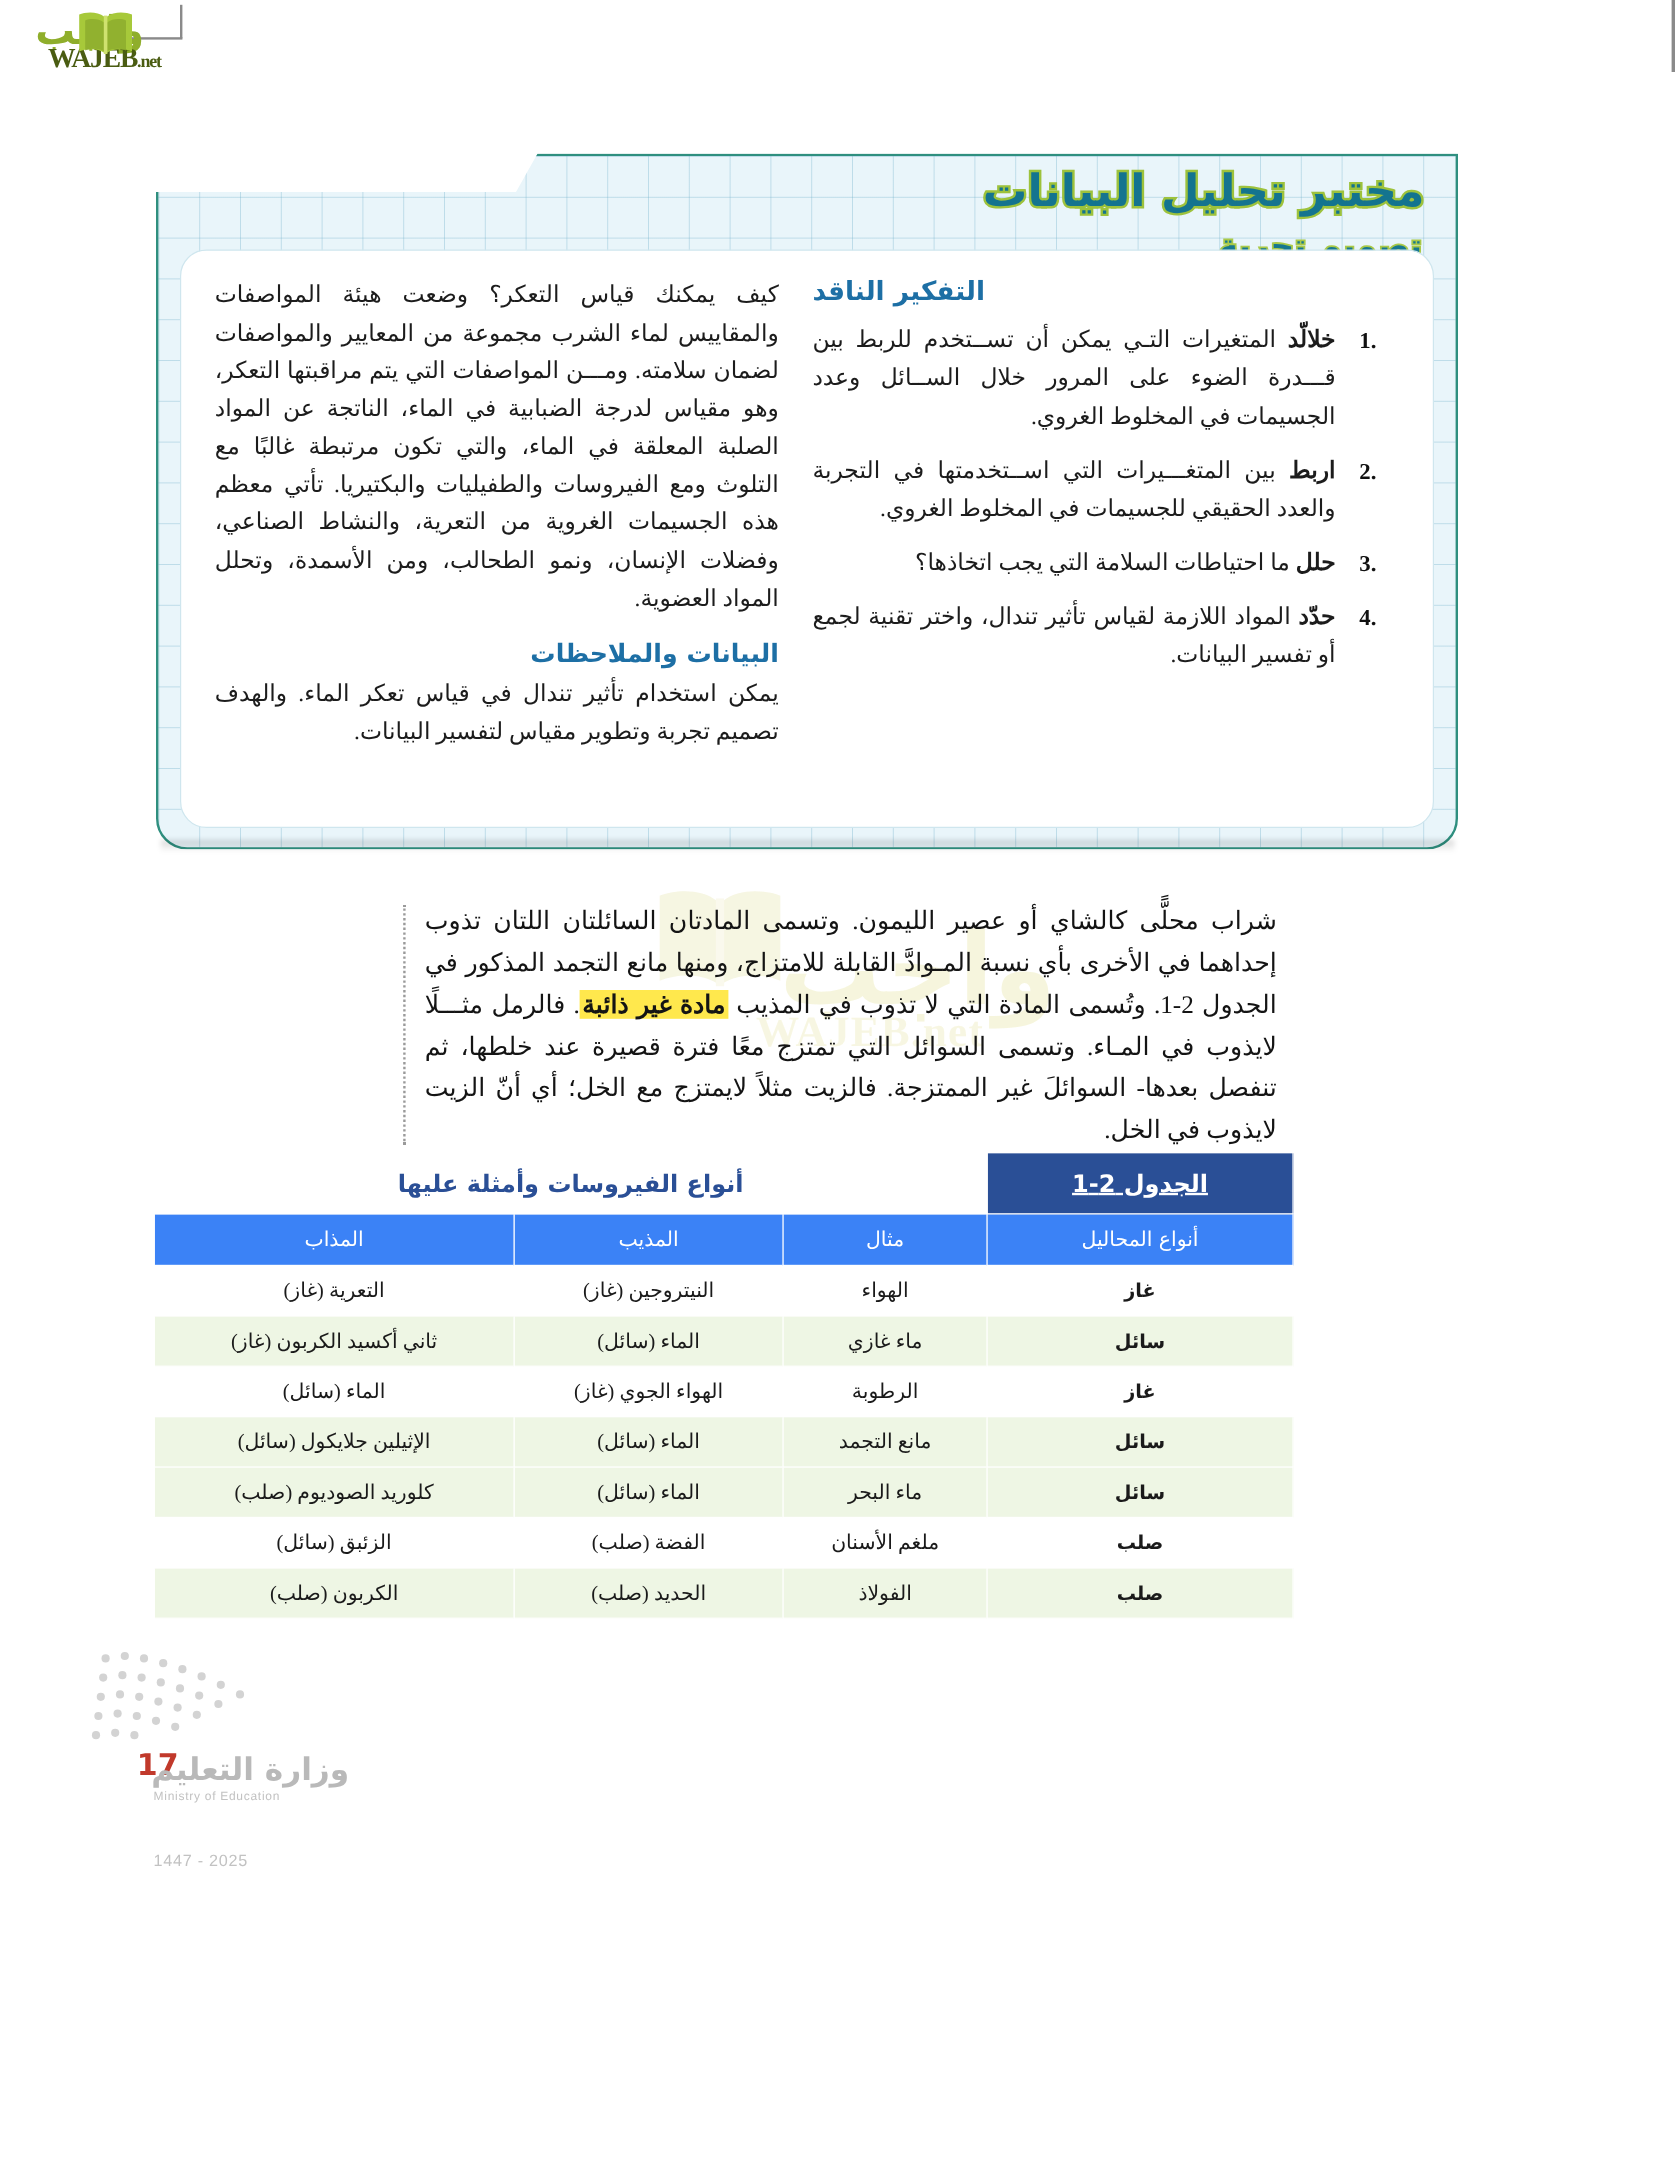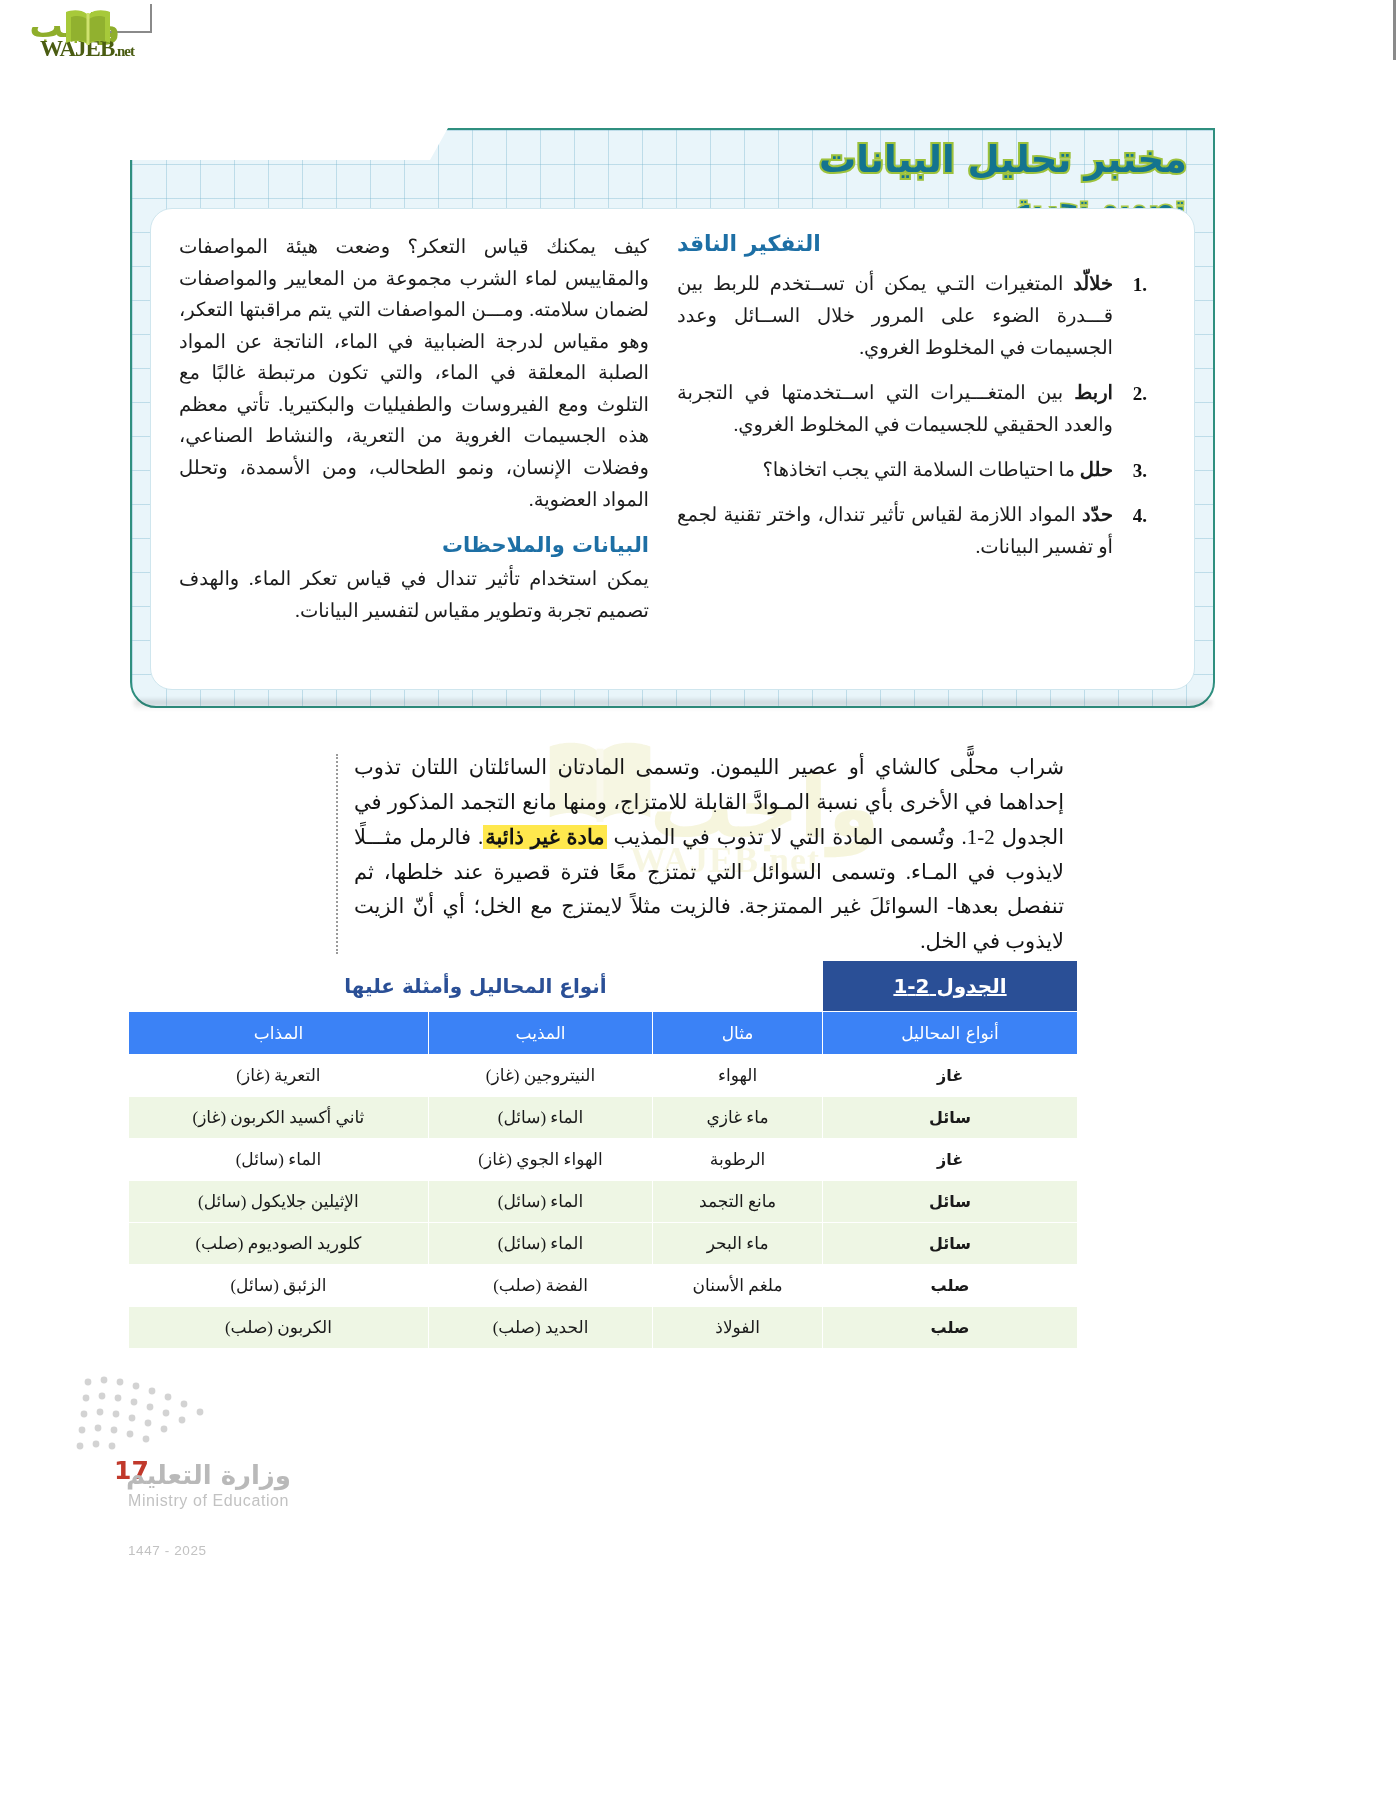--- a/index.html
+++ b/index.html
@@ -225,21 +225,21 @@
   .moe-dots { position:absolute; left:8px; top:0; width:150px; height:82px; }
   .moe-ar {
     position:absolute; left:60px; top:88px;
     font-family:"DejaVu Sans","Liberation Sans",sans-serif;
     font-size:26px; color:#b9b9b9; direction:rtl; font-weight:bold;
     letter-spacing:1px;
   }
   .moe-en {
     position:absolute; left:62px; top:120px;
     font-family:"Liberation Sans",sans-serif;
-    font-size:16px; color:#c2c2c2; letter-spacing:.6px;
+    font-size:10px; color:#c2c2c2; letter-spacing:.6px;
   }
   .moe-yr {
     position:absolute; left:62px; top:140px;
     font-family:"Liberation Sans",sans-serif;
     font-size:13.5px; color:#c2c2c2; letter-spacing:.6px;margin-top:31px;
   }
   .page-num {
     position:absolute; left:48px; top:84px;
     font-family:"DejaVu Sans","Liberation Sans",sans-serif;
     font-weight:bold; font-size:25px; color:#c1392b;
@@ -318,21 +318,21 @@
 <div class="para-block">
   <div class="dotted-rule"></div>
   <p><span>شراب محلًّى كالشاي أو عصير الليمون. وتسمى المادتان السائلتان اللتان تذوب إحداهما في الأخرى بأي نسبة المـوادَّ القابلة للامتزاج، ومنها مانع التجمد المذكور في الجدول 2-1. وتُسمى المادة التي لا تذوب في المذيب </span><span class="hl">مادة غير ذائبة</span><span>. فالرمل مثـــلًا لايذوب في المـاء. وتسمى السوائل التي تمتزج معًا فترة قصيرة عند خلطها، ثم تنفصل بعدها- السوائلَ غير الممتزجة. فالزيت مثلاً لايمتزج مع الخل؛ أي أنّ الزيت لايذوب في الخل.</span></p>
 </div>
 
 <div class="tbl-wrap">
   <table class="sol-table">
     <tbody>
       <tr>
         <td class="cap-blue">الجدول 2-1</td>
-        <td class="cap-white" colspan="3">أنواع المحاليل وأمثلة عليها</td>
+        <td class="cap-white" colspan="3">أنواع الفيروسات وأمثلة عليها</td>
       </tr>
       <tr>
         <th class="hdr">أنواع المحاليل</th>
         <th class="hdr">مثال</th>
         <th class="hdr">المذيب</th>
         <th class="hdr">المذاب</th>
       </tr>
 
       <tr class="r-white">
         <td class="cell type">غاز</td>

